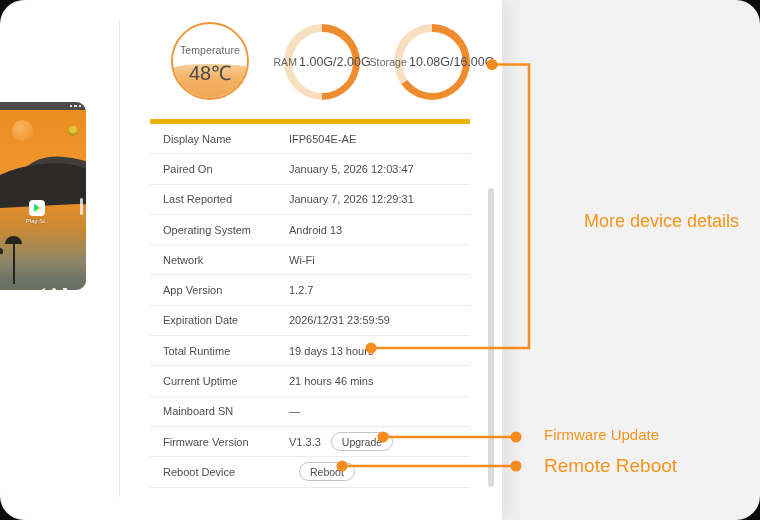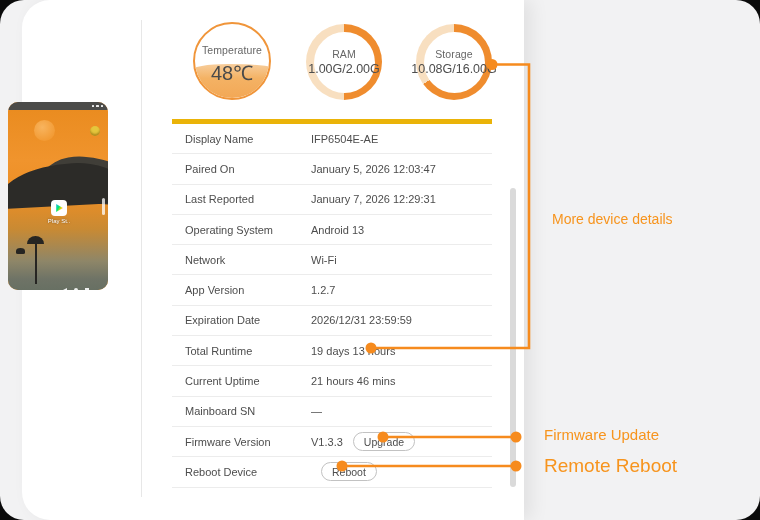--- a/index.html
+++ b/index.html
@@ -1,20 +1,20 @@
 <!DOCTYPE html>
 <html><head>
 <meta charset="utf-8">
 <style>
   html,body{margin:0;padding:0;background:#0a0a0a;font-family:"Liberation Sans",sans-serif;}
   .stage{position:relative;width:760px;height:520px;border-radius:24px;overflow:hidden;background:#f2f2f3;}
 
   
   .panel{position:absolute;left:0;top:0;bottom:0;width:502px;background:#ffffff;
-         border-radius:28px 0 0 28px;box-shadow:8px 0 18px rgba(0,0,0,0.07);margin-left:22px;}
+         border-radius:28px 0 0 28px;box-shadow:8px 0 18px rgba(0,0,0,0.07);}
   .v-divider{position:absolute;left:119px;top:20px;width:1px;height:477px;background:#e7e7e7;}
 
   
   .thumb{position:absolute;left:-14px;top:102px;width:100px;height:188px;border-radius:10px;
          overflow:hidden;background:#ec8d22;}
   .t-status{position:absolute;left:0;top:0;right:0;height:8px;background:#4b4b49;
             display:flex;align-items:center;justify-content:flex-end;gap:2px;padding-right:5px;box-sizing:border-box;}
   .t-status i{display:block;width:2.5px;height:2.5px;background:#e9e9e9;border-radius:0.5px;}
   .t-wall{position:absolute;left:0;top:8px;right:0;bottom:0;
           background:linear-gradient(180deg,#ea8c20 0%,#f0942d 28%,#ec8e25 48%,#c98a33 66%,#8e8668 84%,#6e7366 94%,#687063 100%);}
@@ -52,21 +52,21 @@
               border:2px solid #f0953a;box-sizing:border-box;overflow:hidden;background:#fff;}
   .temp-liquid{position:absolute;left:-4px;right:-4px;bottom:-2px;height:49%;
                background:linear-gradient(180deg,#f7cd9b 0%,#f4b264 40%,#f2a755 100%);
                border-radius:45% 55% 0 0/18% 12% 0 0;}
   .temp-text{position:absolute;left:0;right:0;top:16px;text-align:center;}
   .temp-value{display:block;margin-top:1px;font-size:20px;color:#4a4a4a;}
 
   .ring{position:absolute;width:76px;height:76px;border-radius:50%;
         background:conic-gradient(#ef8c2e 0 50%,#f8dfc0 50% 100%);}
   .ring-inner{position:absolute;inset:7.5px;border-radius:50%;background:#fff;}
-  .ring-text{position:absolute;left:-8px;right:-8px;top:0;bottom:0;display:flex;flex-direction:column;
+  .ring-text{position:absolute;left:-8px;right:-8px;top:0;bottom:0;display:flex;flex-direction:row;
              align-items:center;justify-content:center;gap:2px;text-align:center;}
   .ring-value{font-size:12.5px;color:#4d4d4d;white-space:nowrap;}
   #ram-ring{left:284px;top:24px;}
   #storage-ring{left:394px;top:24px;}
 
   
   .table{position:absolute;left:150px;top:119px;width:320px;border-top:5px solid #eab308;}
   .row{position:relative;height:30.3px;border-bottom:1px solid #ececec;box-sizing:border-box;
        display:flex;align-items:center;}
   .row-label{margin-left:13px;font-size:11px;color:#4d4d4d;}
@@ -74,21 +74,21 @@
              display:flex;align-items:center;gap:10px;}
   .pill-btn{height:19px;padding:0 10px;border:1px solid #c2c2c2;border-radius:10px;background:#fff;
             font-family:"Liberation Sans",sans-serif;font-size:10.5px;color:#4d4d4d;cursor:pointer;}
 
   .scroll-thumb{position:absolute;left:488px;top:188px;width:6px;height:299px;border-radius:3px;
                 background:#dadada;}
 
   
   .callout-svg{position:absolute;left:0;top:0;pointer-events:none;}
   .ann{position:absolute;color:#f7941d;white-space:nowrap;}
-  #ann-more{left:552px;top:211px;font-size:14px;}
+  #ann-more{left:584px;top:211px;font-size:18px;}
   #ann-firmware{left:544px;top:426px;font-size:15px;}
   #ann-reboot{left:544px;top:455px;font-size:19px;}
 </style>
 </head>
 <body>
 
 <div class="stage">
 
   <div class="panel">
     <div class="v-divider"></div>

